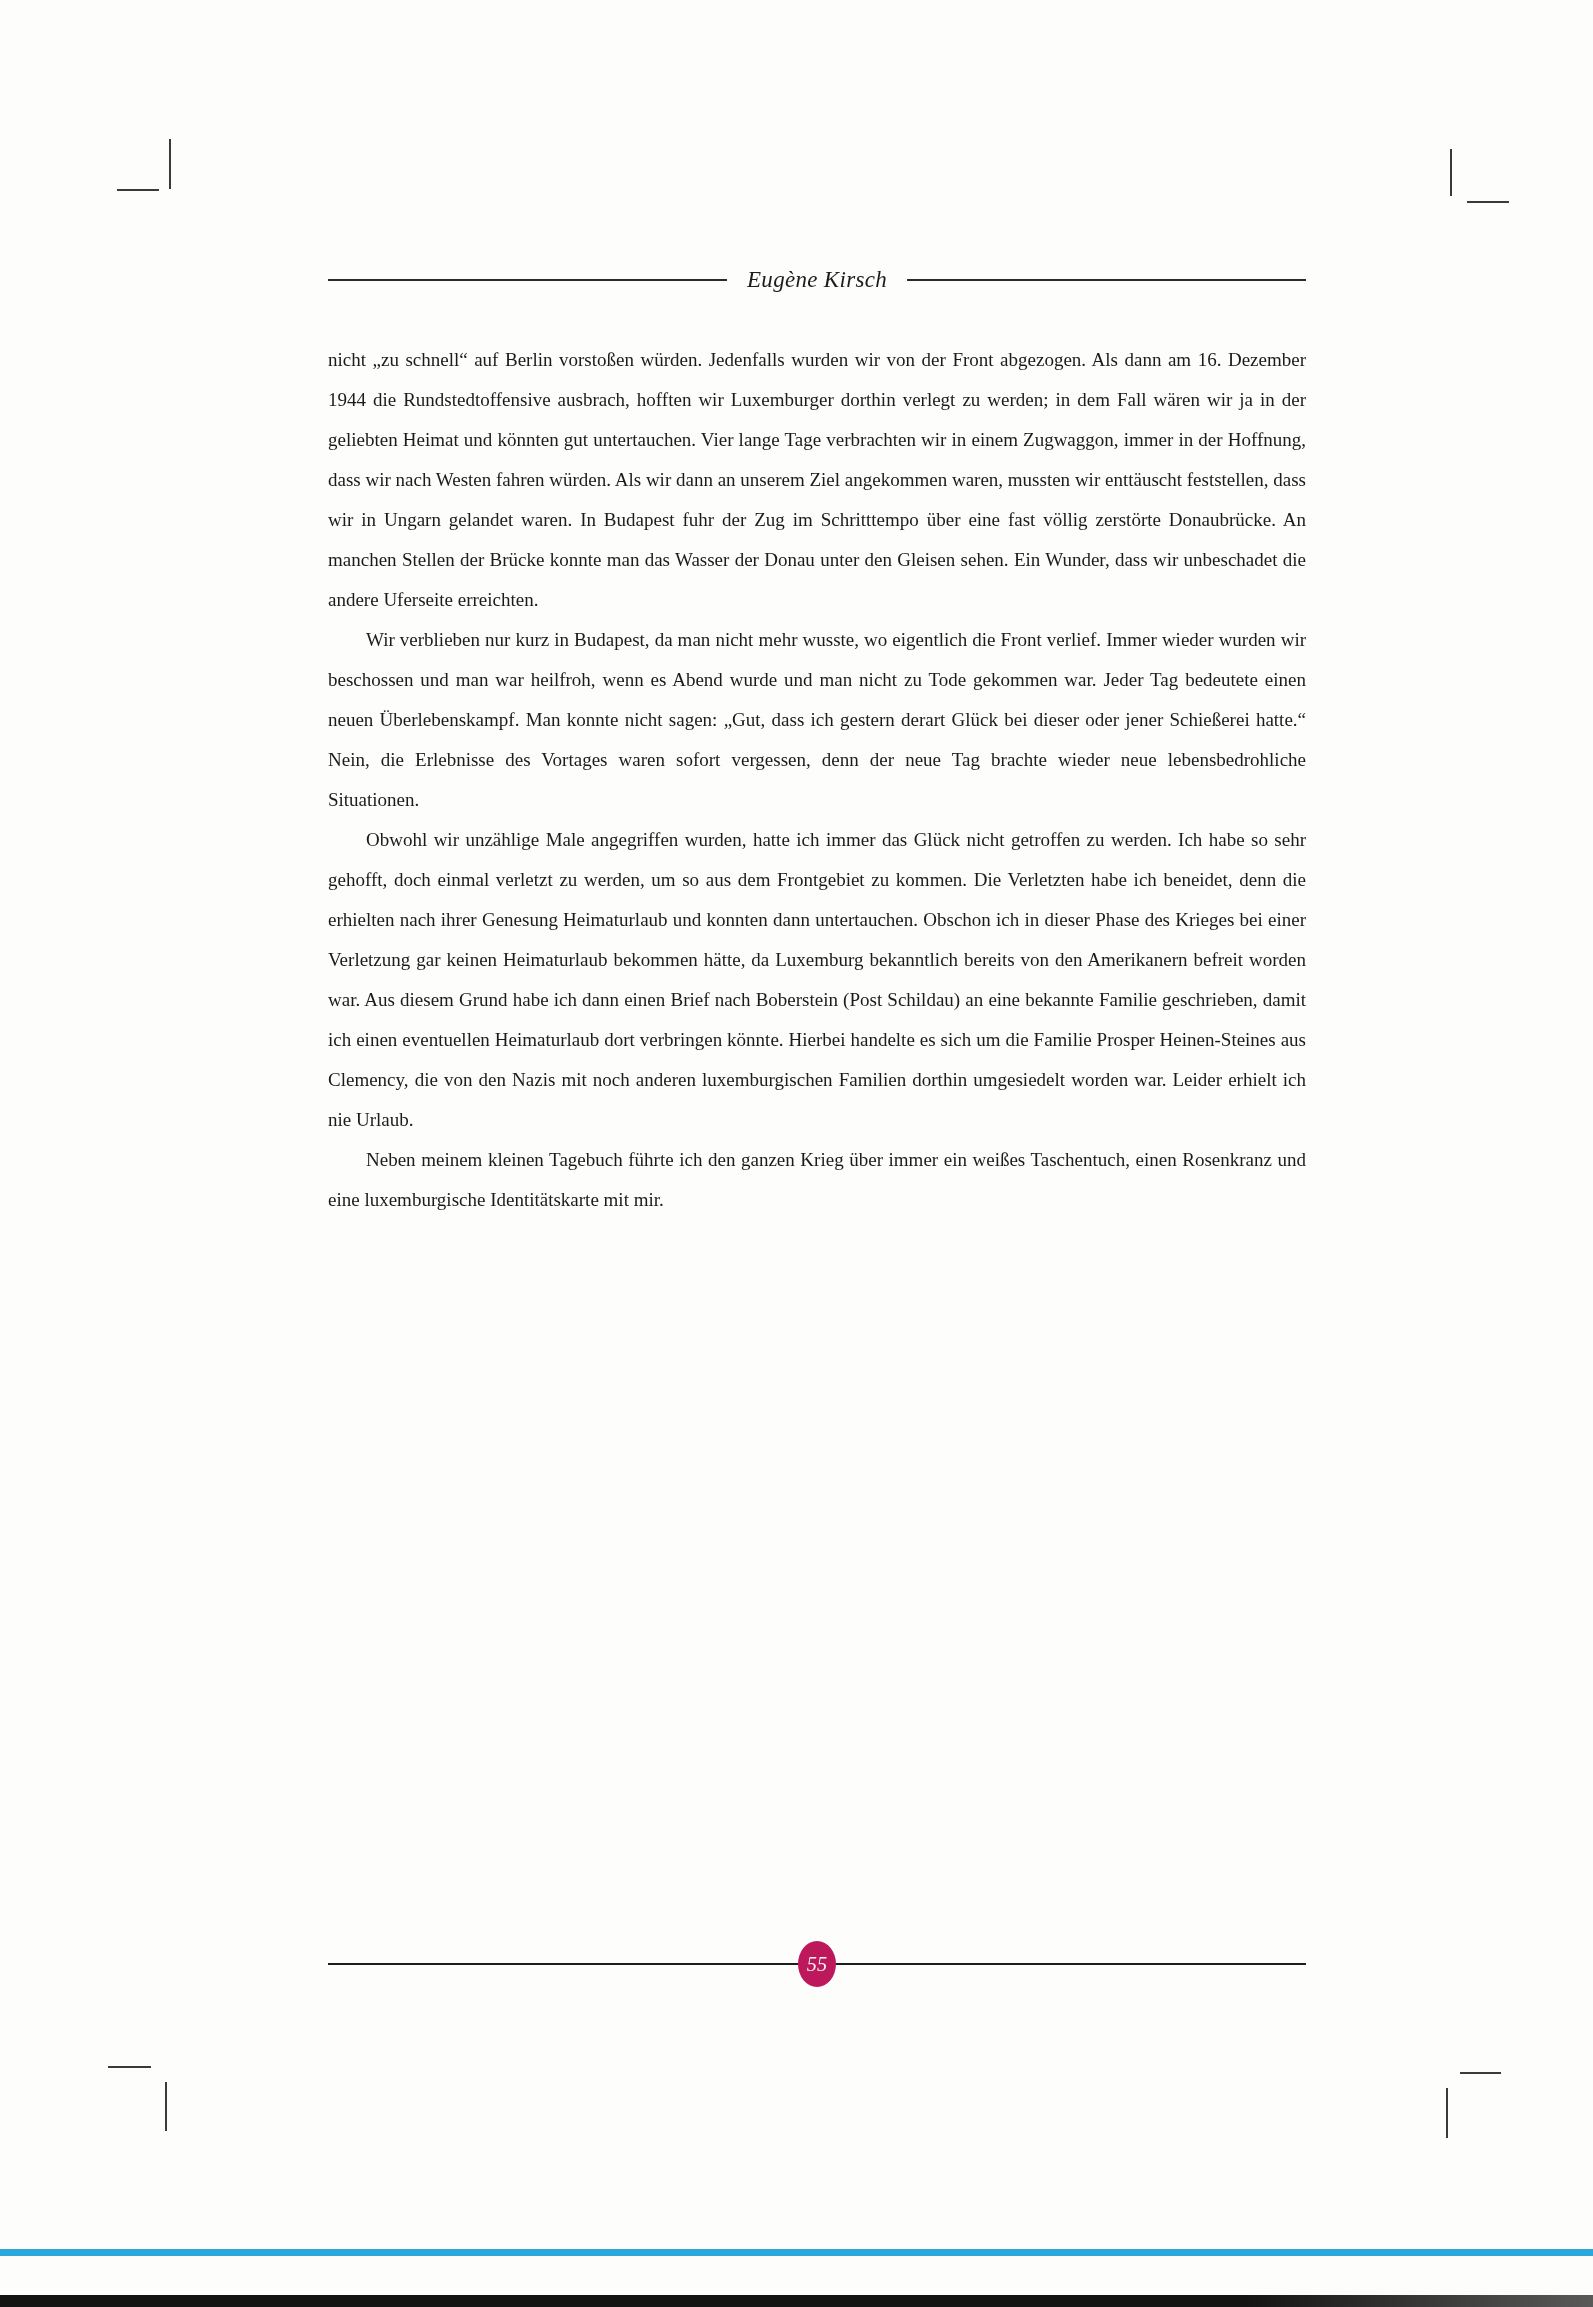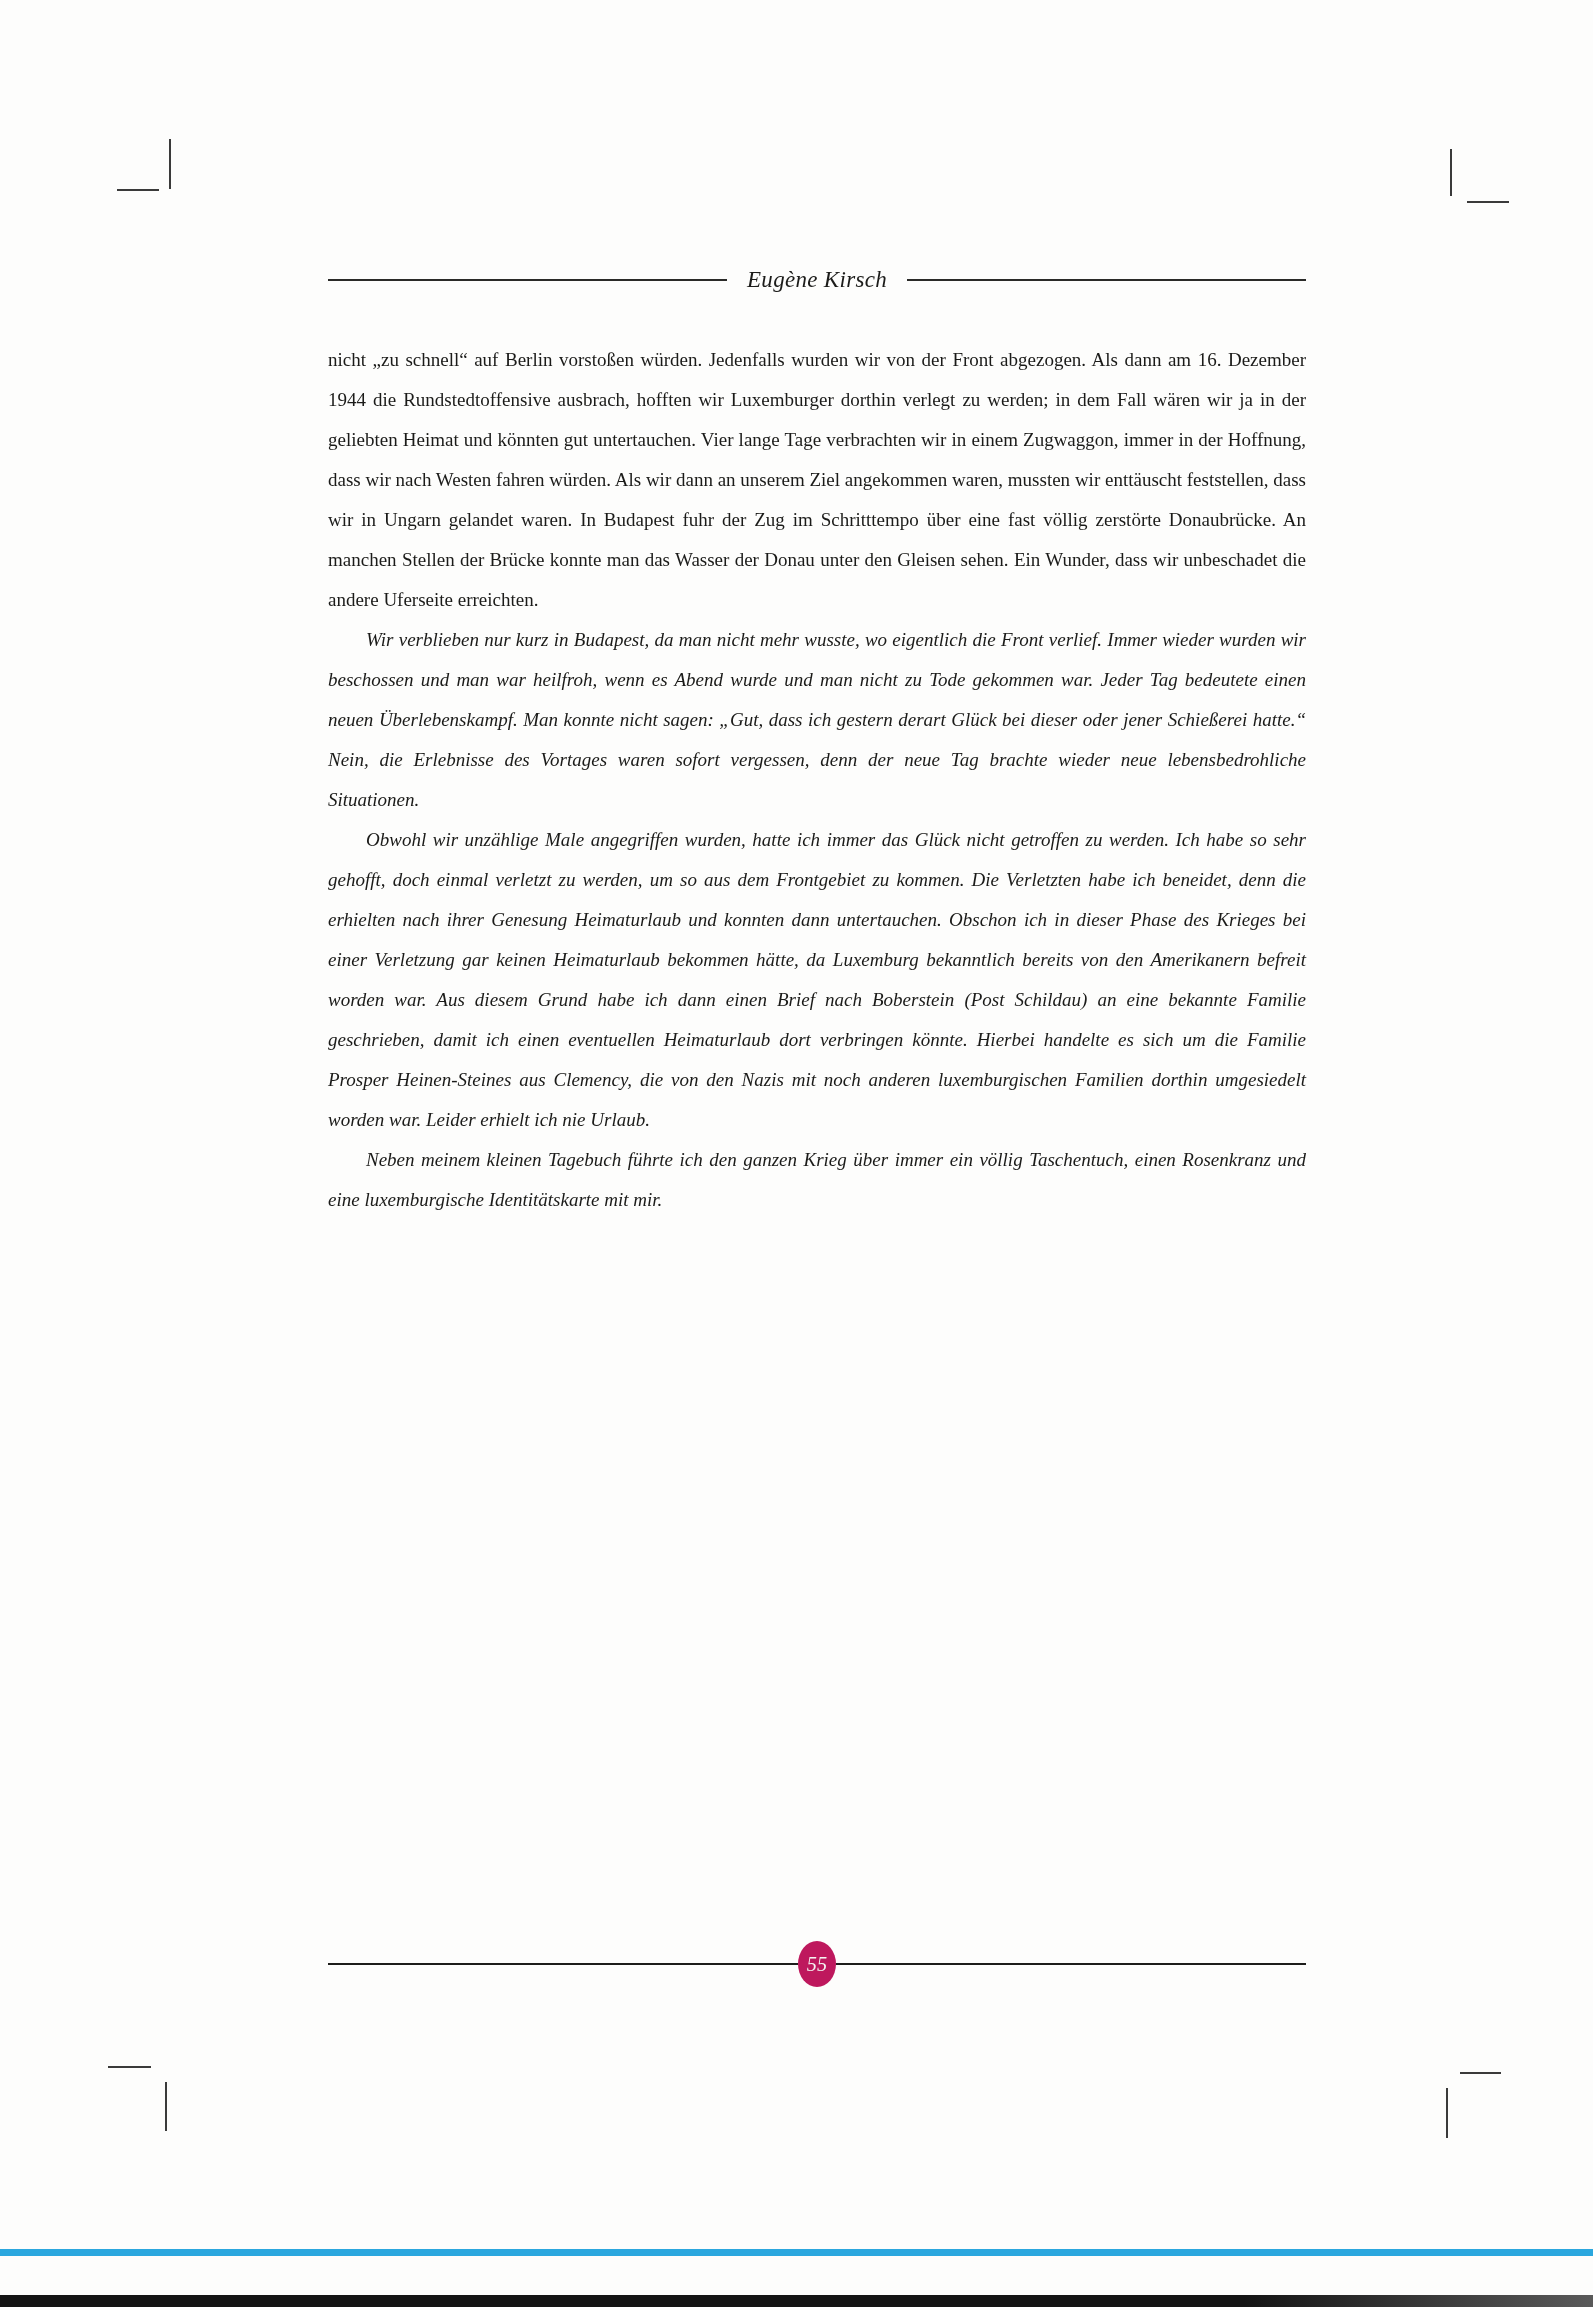--- a/index.html
+++ b/index.html
@@ -53,21 +53,21 @@
     position: absolute;
     left: 328px;
     top: 340px;
     width: 978px;
     font-size: 19px;
     line-height: 40px;
     color: #1b1b19;
     text-align: justify;
   }
   .page-body p { margin: 0; }
-  .page-body p.indent { text-indent: 38px; font-style: italic; }
+  .page-body p.indent { text-indent: 38px; }
 
   
   .page-footer {
     position: absolute;
     left: 328px;
     top: 1941px;
     width: 978px;
     display: flex;
     align-items: center;
   }
@@ -123,21 +123,21 @@
 <div class="page-header">
   <div class="header-rule"></div>
   <div class="header-author">Eugène Kirsch</div>
   <div class="header-rule"></div>
 </div>
 
 <div class="page-body">
   <p>nicht „zu schnell“ auf Berlin vorstoßen würden. Jedenfalls wurden wir von der Front abgezogen. Als dann am 16. Dezember 1944 die Rundstedtoffensive ausbrach, hofften wir Luxemburger dorthin verlegt zu werden; in dem Fall wären wir ja in der geliebten Heimat und könnten gut untertauchen. Vier lange Tage verbrachten wir in einem Zugwaggon, immer in der Hoffnung, dass wir nach Westen fahren würden. Als wir dann an unserem Ziel angekommen waren, mussten wir enttäuscht feststellen, dass wir in Ungarn gelandet waren. In Budapest fuhr der Zug im Schritttempo über eine fast völlig zerstörte Donaubrücke. An manchen Stellen der Brücke konnte man das Wasser der Donau unter den Gleisen sehen. Ein Wunder, dass wir unbeschadet die andere Uferseite erreichten.</p>
   <p class="indent">Wir verblieben nur kurz in Budapest, da man nicht mehr wusste, wo eigentlich die Front verlief. Immer wieder wurden wir beschossen und man war heilfroh, wenn es Abend wurde und man nicht zu Tode gekommen war. Jeder Tag bedeutete einen neuen Überlebenskampf. Man konnte nicht sagen: „Gut, dass ich gestern derart Glück bei dieser oder jener Schießerei hatte.“ Nein, die Erlebnisse des Vortages waren sofort vergessen, denn der neue Tag brachte wieder neue lebensbedrohliche Situationen.</p>
   <p class="indent">Obwohl wir unzählige Male angegriffen wurden, hatte ich immer das Glück nicht getroffen zu werden. Ich habe so sehr gehofft, doch einmal verletzt zu werden, um so aus dem Frontgebiet zu kommen. Die Verletzten habe ich beneidet, denn die erhielten nach ihrer Genesung Heimaturlaub und konnten dann untertauchen. Obschon ich in dieser Phase des Krieges bei einer Verletzung gar keinen Heimaturlaub bekommen hätte, da Luxemburg bekanntlich bereits von den Amerikanern befreit worden war. Aus diesem Grund habe ich dann einen Brief nach Boberstein (Post Schildau) an eine bekannte Familie geschrieben, damit ich einen eventuellen Heimaturlaub dort verbringen könnte. Hierbei handelte es sich um die Familie Prosper Heinen-Steines aus Clemency, die von den Nazis mit noch anderen luxemburgischen Familien dorthin umgesiedelt worden war. Leider erhielt ich nie Urlaub.</p>
-  <p class="indent">Neben meinem kleinen Tagebuch führte ich den ganzen Krieg über immer ein völlig Taschentuch, einen Rosenkranz und eine luxemburgische Identitätskarte mit mir.</p>
+  <p class="indent">Neben meinem kleinen Tagebuch führte ich den ganzen Krieg über immer ein weißes Taschentuch, einen Rosenkranz und eine luxemburgische Identitätskarte mit mir.</p>
 </div>
 
 <div class="page-footer">
   <div class="footer-rule"></div>
   <div class="page-number-badge">55</div>
   <div class="footer-rule"></div>
 </div>
 
 <div class="scan-blue-line"></div>
 <div class="scan-dark-band"></div>

